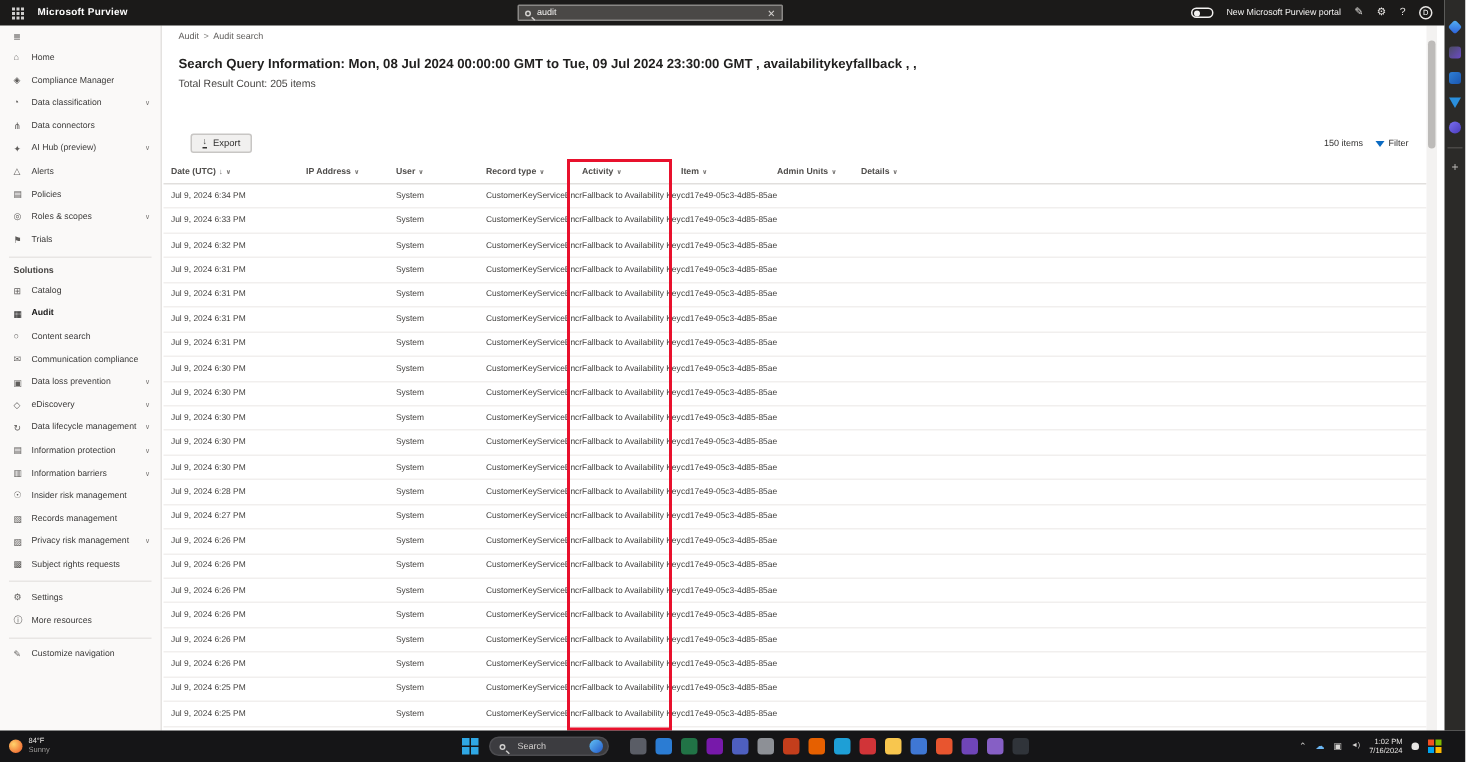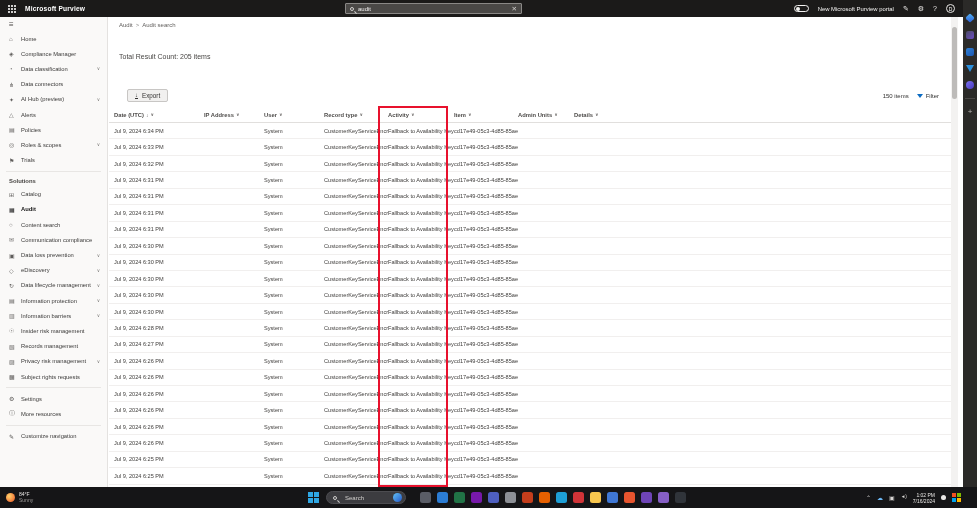--- a/index.html
+++ b/index.html
@@ -243,20 +243,21 @@
           <span class="glyph">✎</span>
           <span>Customize navigation</span>
         </div>
       </div>
   </div>
 
   <div class="main">
     <div class="breadcrumb">
       <a>Audit</a><span class="sep">&gt;</span><a>Audit search</a>
     </div>
+    <div class="page-title">Search Query Information: Mon, 08 Jul 2024 00:00:00 GMT to Tue, 09 Jul 2024 23:30:00 GMT , availabilitykeyfallback , ,</div>
     <div class="subtitle">Total Result Count: 205 items</div>
 
     <div class="export-btn">
       <span class="dl">↓</span>
       <span>Export</span>
     </div>
     <div class="list-meta">
       <span>150 items</span>
       <span class="filter">
         <span class="funnel"></span>

